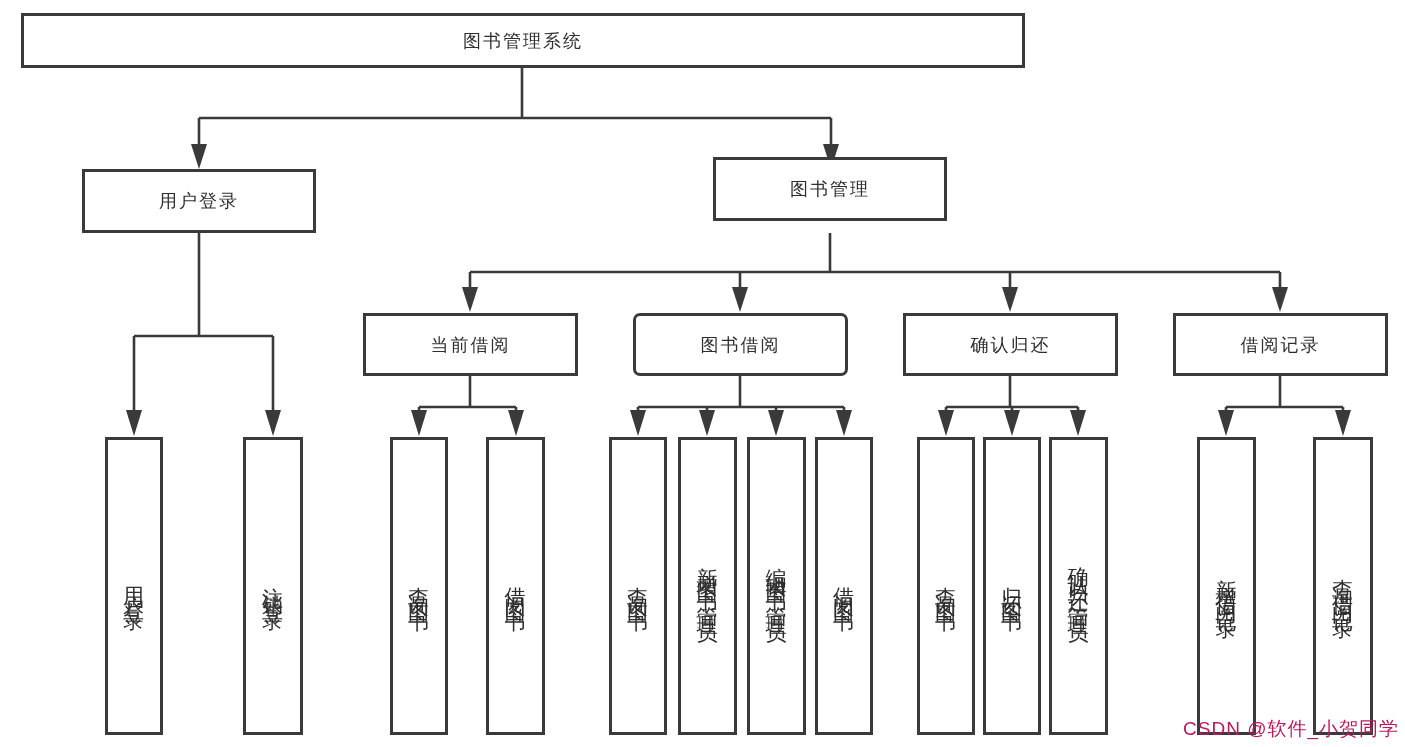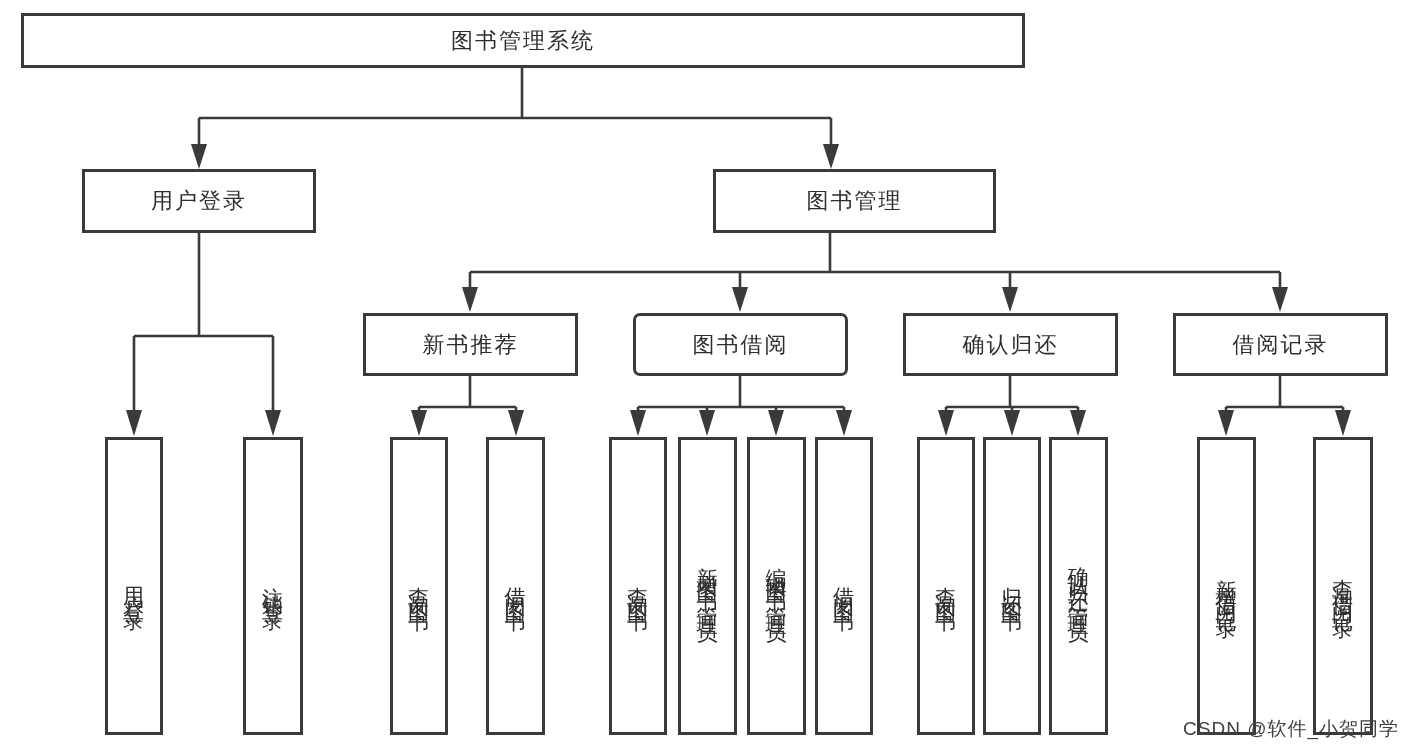--- a/index.html
+++ b/index.html
@@ -21,36 +21,36 @@
   .box {
     position: absolute;
     box-sizing: border-box;
     border: 3px solid #3a3a3a;
     background: #ffffff;
     display: flex;
     align-items: center;
     justify-content: center;
     text-align: center;
   }
-  .h-label { font-size: 22px; letter-spacing: 2px; color: #2e2e2e; }
+  .h-label { font-size: 18px; letter-spacing: 2px; color: #2e2e2e; }
   .leaf .v-label {
     writing-mode: vertical-rl;
     text-orientation: mixed;
     font-size: 21px;
     line-height: 1;
     letter-spacing: 8px;
     color: #2e2e2e;
     white-space: nowrap;
   }
   .watermark {
     position: absolute;
     right: 6px;
     bottom: 5px;
     font-size: 19px;
-    color: #404040;
+    color: #be185d;
     letter-spacing: 1px;
     white-space: nowrap;
   }
 </style>
 </head>
 <body>
 
 <div class="canvas">
 
   <svg class="wires" viewBox="0 0 1405 747">
@@ -89,26 +89,26 @@
     <polygon points="1335,410 1351,410 1343,436" fill="#3a3a3a"></polygon>
   </svg>
 
   <div class="box" style="left:21px; top:13px; width:1004px; height:55px;">
     <span class="h-label">图书管理系统</span>
   </div>
 
   <div class="box" style="left:82px; top:169px; width:234px; height:64px;">
     <span class="h-label">用户登录</span>
   </div>
-  <div class="box" style="left:713px; top:169px; width:283px; height:64px;">
+  <div class="box" style="left:713px; top:157px; width:234px; height:64px;">
     <span class="h-label">图书管理</span>
   </div>
 
   <div class="box" style="left:363px; top:313px; width:215px; height:63px;">
-    <span class="h-label">新书推荐</span>
+    <span class="h-label">当前借阅</span>
   </div>
   <div class="box" style="left:633px; top:313px; width:215px; height:63px;border-radius:7px;">
     <span class="h-label">图书借阅</span>
   </div>
   <div class="box" style="left:903px; top:313px; width:215px; height:63px;">
     <span class="h-label">确认归还</span>
   </div>
   <div class="box" style="left:1173px; top:313px; width:215px; height:63px;">
     <span class="h-label">借阅记录</span>
   </div>

